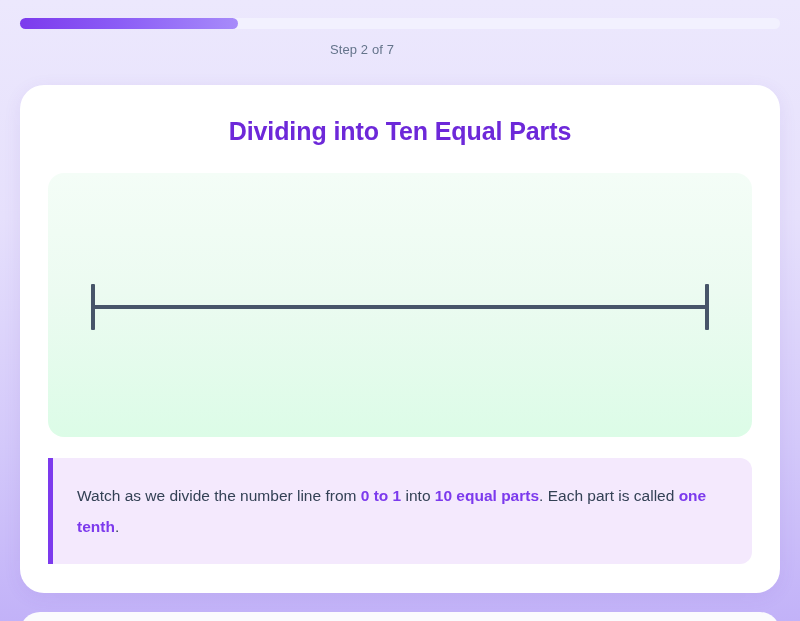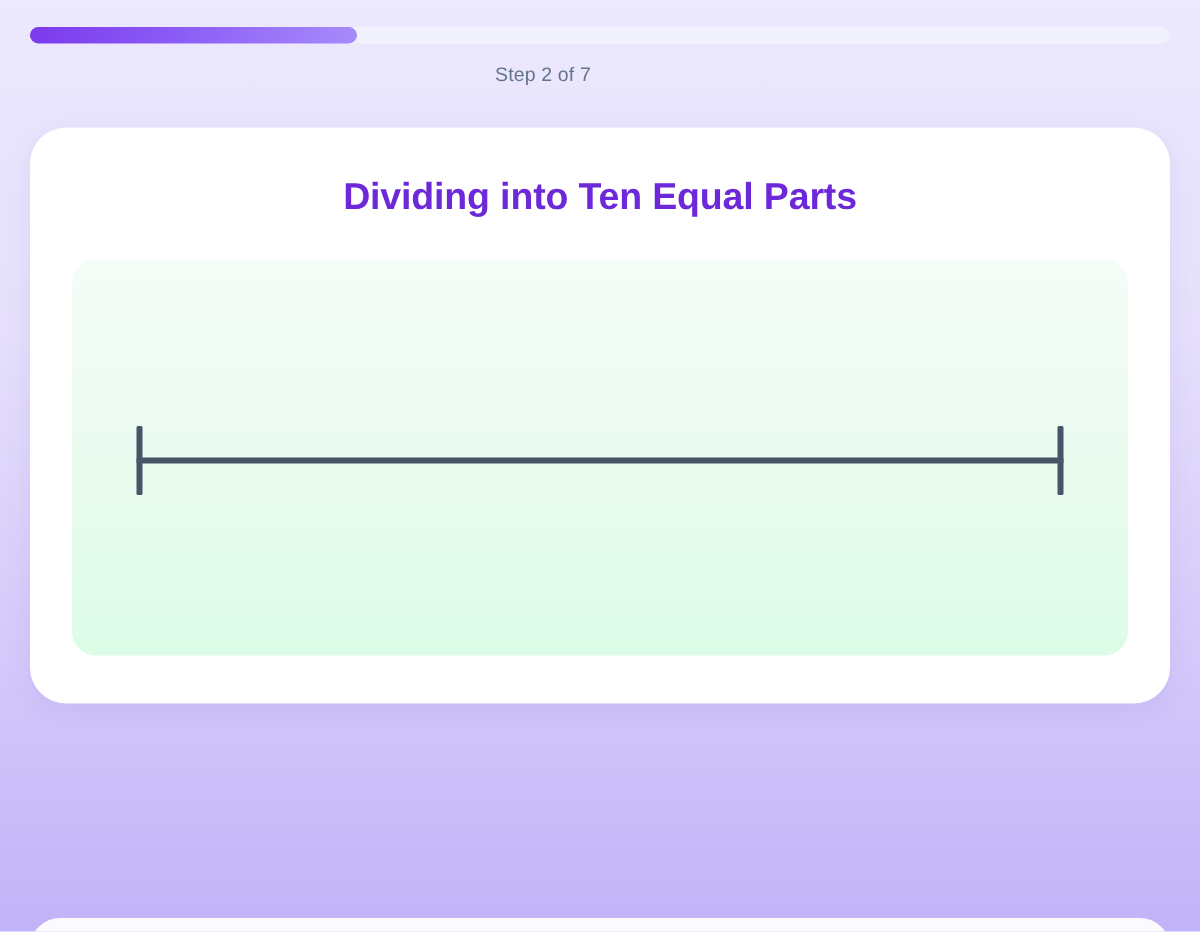--- a/index.html
+++ b/index.html
@@ -52,21 +52,21 @@
     color: #64748b;
     letter-spacing: 0.1px;
   }
 
   
   .lesson-card {
     position: absolute;
     left: 20px;
     top: 85px;
     width: 760px;
-    height: 384px;
+    height: 508px;
     background: #ffffff;
     border-radius: 24px;
     box-shadow: 0 4px 18px rgba(109, 72, 185, 0.09);
     overflow: hidden;
   }
 
   .lesson-title {
     margin-top: 32px;
     text-align: center;
     font-size: 25px;
@@ -165,16 +165,19 @@
   <h1 class="lesson-title">Dividing into Ten Equal Parts</h1>
 
   <div class="visual-panel">
     <div class="numberline-wrap">
       <div class="numberline-axis"></div>
       <div class="endpoint-tick left"></div>
       <div class="endpoint-tick right"></div>
     </div>
   </div>
 
+  <div class="explanation">
+    <p class="explanation-text"><span>Watch as we divide the number line from </span><b>0 to 1</b><span> into </span><b>10 equal parts</b><span>. Each part is called </span><b>one tenth</b><span>.</span></p>
+  </div>
 
 </div>
 
 <div class="next-card"></div>
 
 </body></html>

